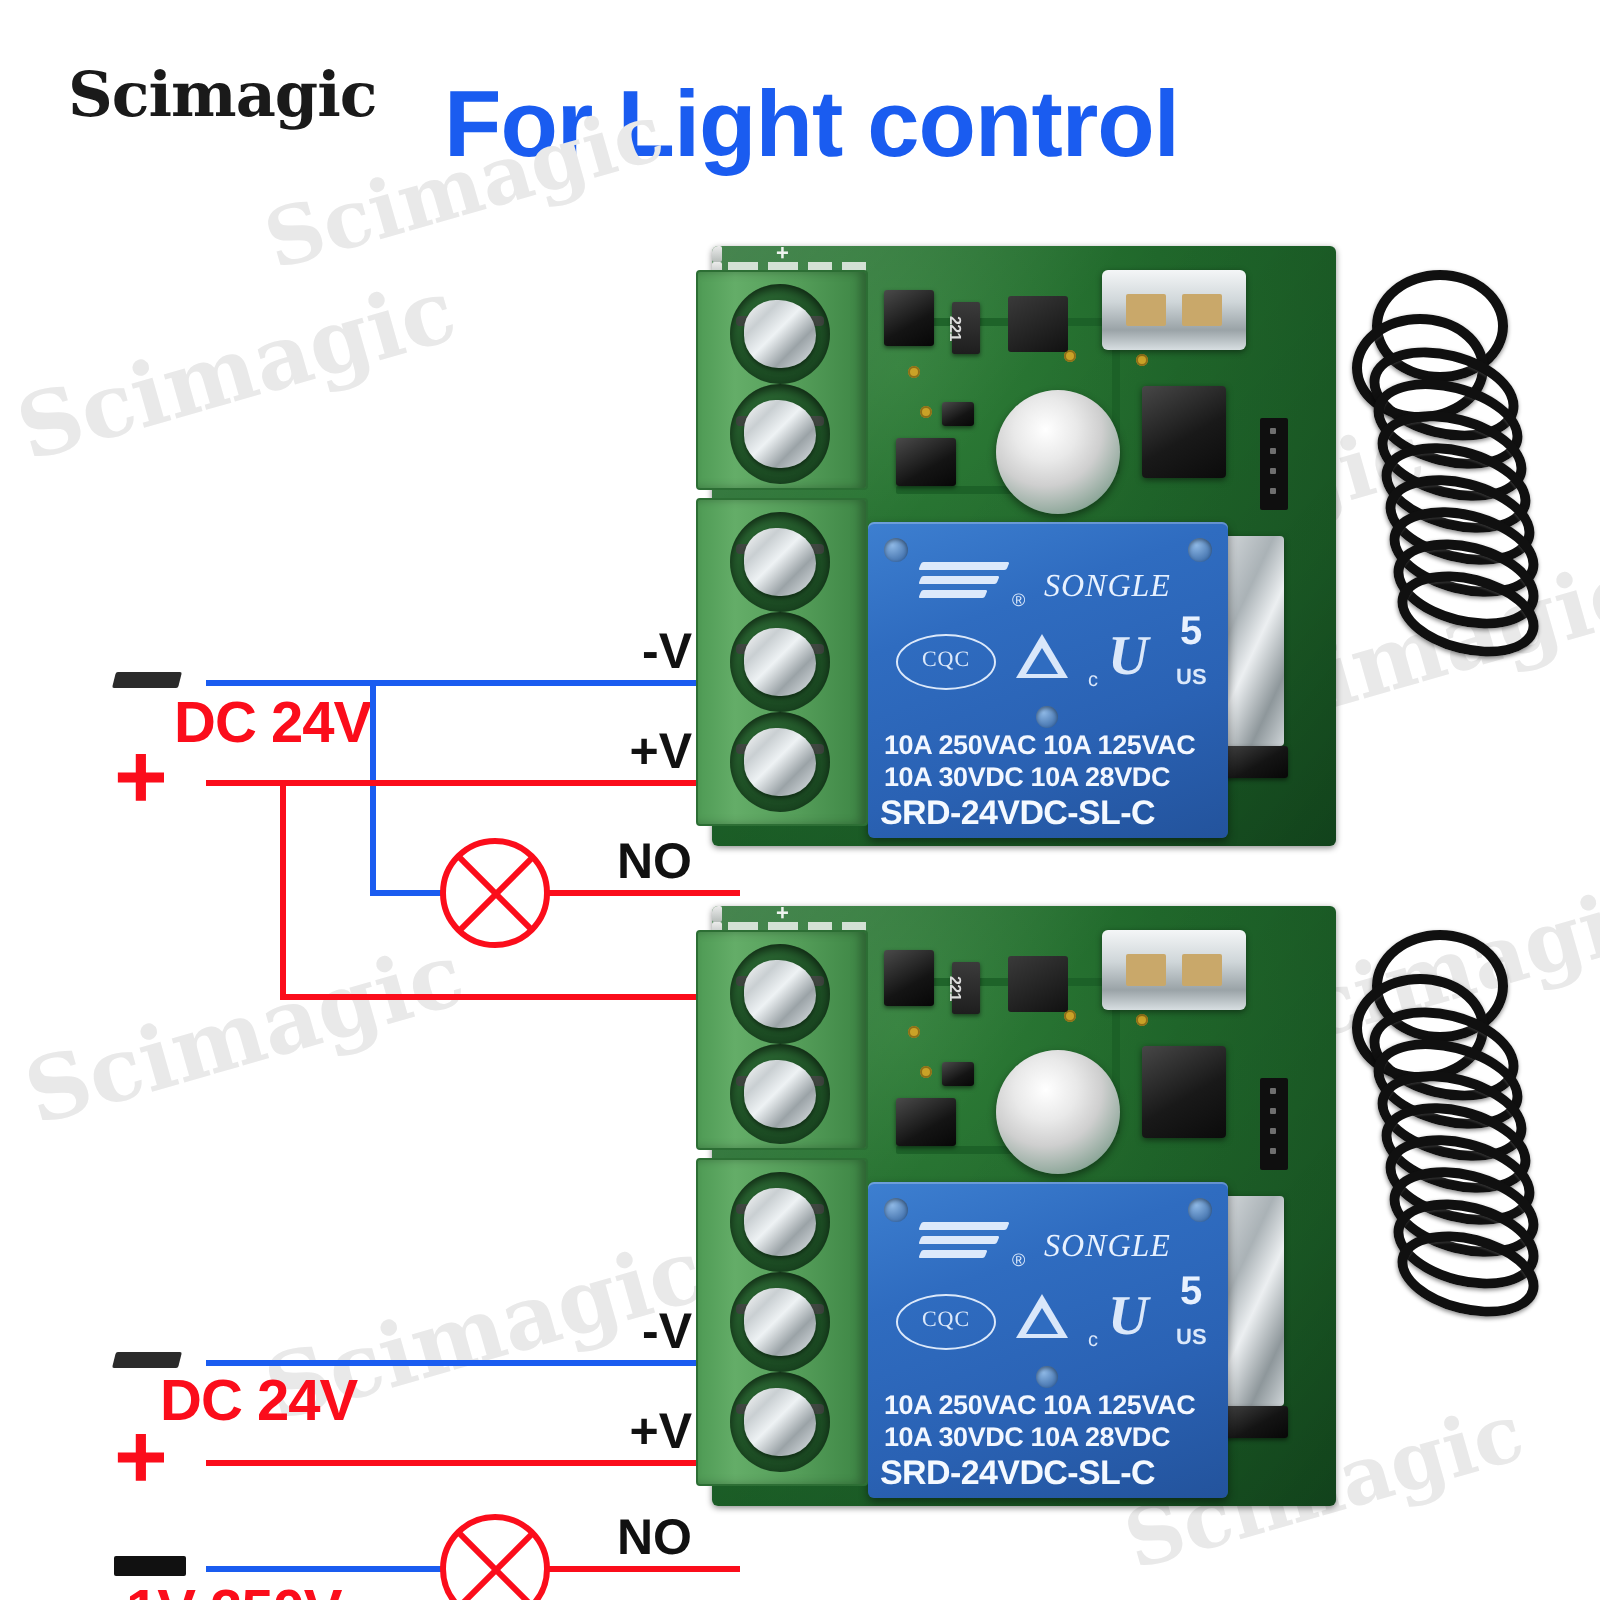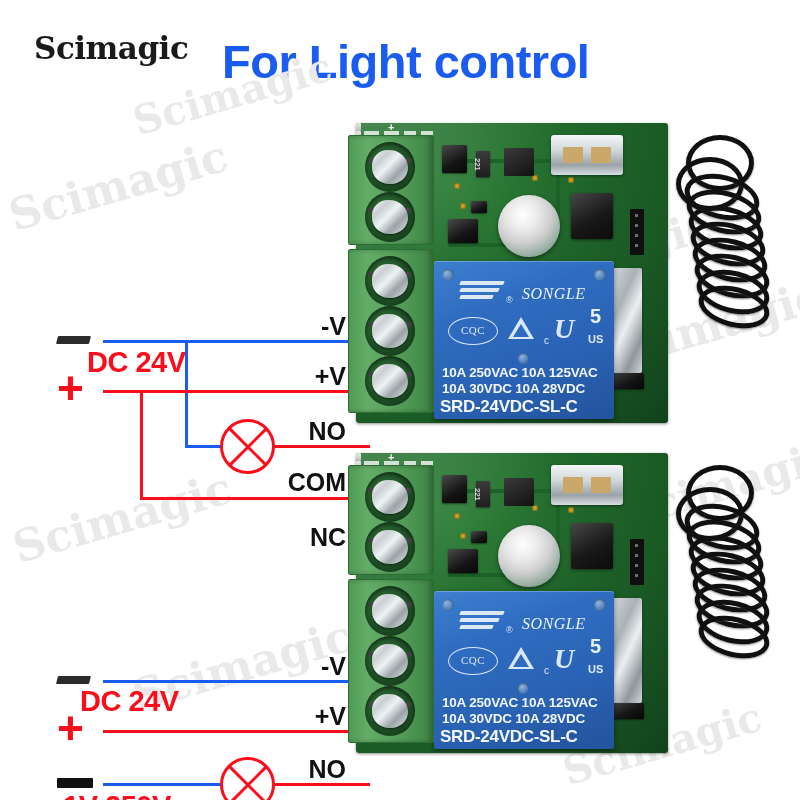--- a/index.html
+++ b/index.html
@@ -229,22 +229,20 @@
   <div class="abs wire-h w-red" style="left:273px;top:295px;width:97px;"></div>
 
   <div class="abs lamp" style="left:220px;top:269px;">
     <i class="a"></i>
       <i class="b"></i>
   </div>
 
   <div class="abs term-label" style="left:250px;top:162px;width:96px;">-V</div>
   <div class="abs term-label" style="left:250px;top:212px;width:96px;">+V</div>
   <div class="abs term-label" style="left:250px;top:267px;width:96px;">NO</div>
-  <div class="abs term-label" style="left:242px;top:318px;width:104px;">COM</div>
-  <div class="abs term-label" style="left:250px;top:373px;width:96px;">NC</div>
 </div>
 
 <div class="abs" style="left:0;top:480px;width:420px;height:270px;">
 
   <div class="abs pol pol-minus-dash" style="left:57px;top:196px;width:33px;background:#2b2b2b;transform:skewX(-14deg);"></div>
 
   <div class="abs pol pol-plus" style="left:57px;top:225px;">+</div>
 
   <div class="abs volt-label" style="left:80px;top:205px;">DC 24V</div>
 

